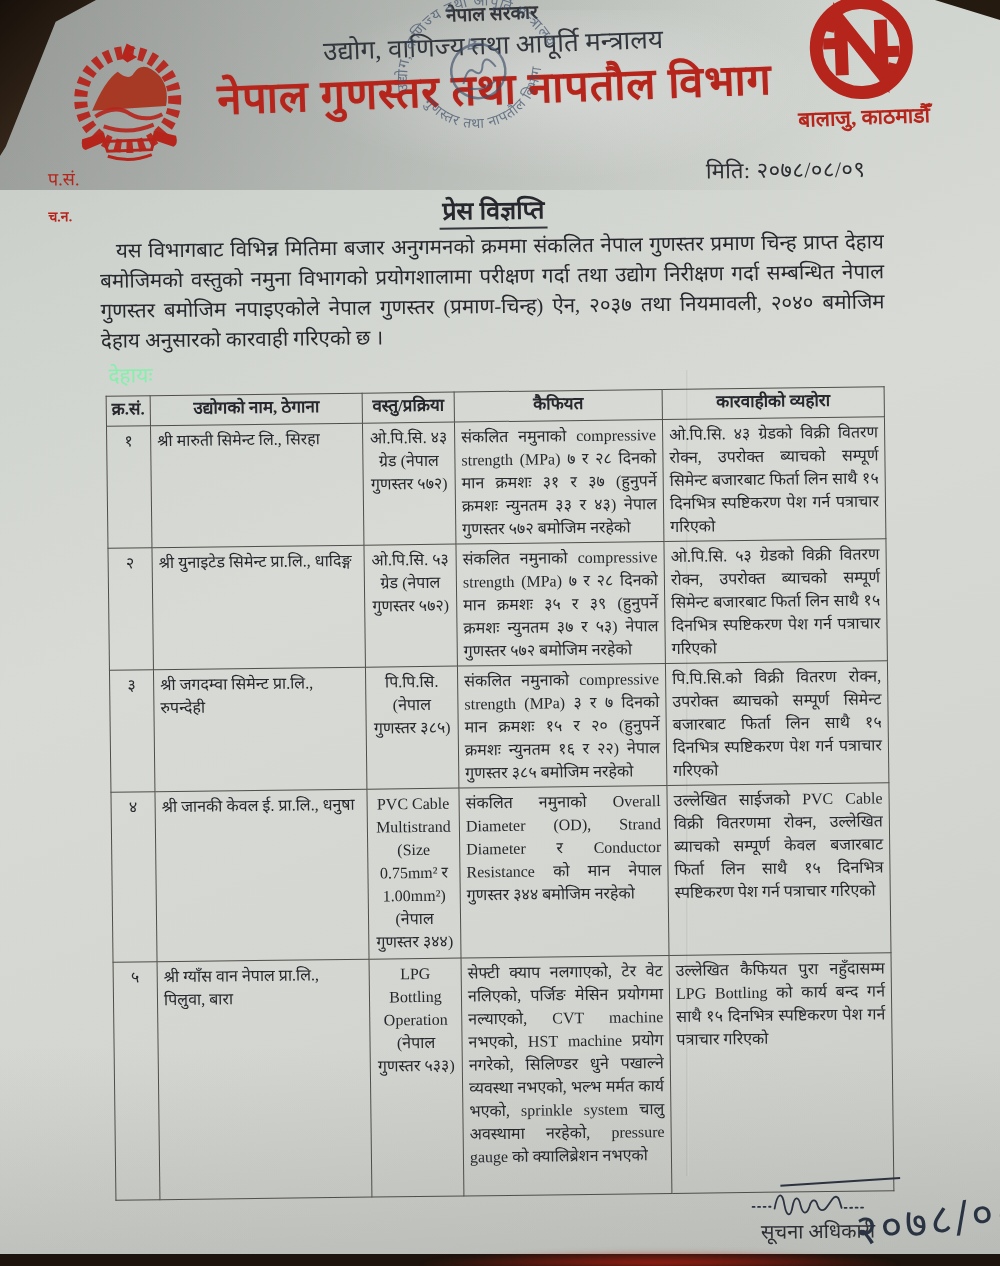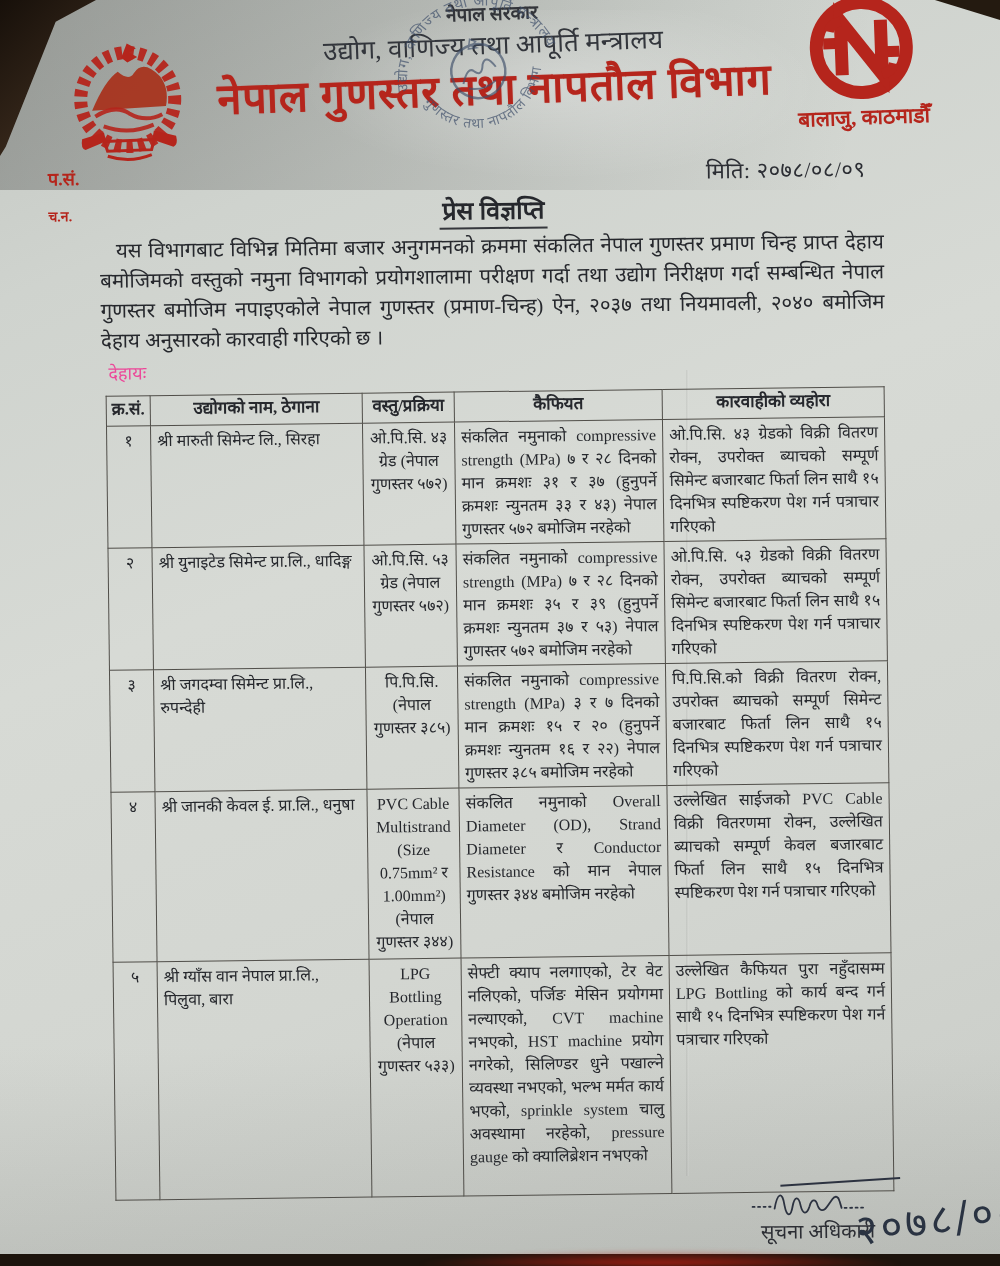--- a/index.html
+++ b/index.html
@@ -29,31 +29,31 @@
   .masthead{position:absolute;left:0;top:0;width:100%;height:170px;transform:rotate(-1.4deg);transform-origin:50% 60%;}
   .gov-line{position:absolute;left:0;right:0;top:0;text-align:center;font-size:19px;font-weight:bold;color:#33353a;}
   .ministry-line{position:absolute;left:0;right:0;top:26px;text-align:center;font-size:26px;color:#33363c;}
   .dept-title{position:absolute;left:0;right:0;top:58px;text-align:center;font-size:43px;font-weight:bold;
          color:#b5251c;letter-spacing:1px;text-shadow:0 0 1px rgba(181,37,28,.4);}
   .address-line{position:absolute;right:66px;top:116px;font-size:21px;font-weight:bold;color:#b5251c;}
   .emblem{position:absolute;left:62px;top:24px;}
   .nslogo{position:absolute;left:810px;top:4px;}
   .stamp{position:absolute;left:388px;top:-16px;opacity:.82;transform:rotate(-15deg);}
 
-  .ref-psn{position:absolute;left:52px;top:161px;font-size:18px;font-weight:bold;color:#b5251c;}
+  .ref-psn{position:absolute;left:52px;top:161px;font-size:18px;font-weight:normal;color:#b5251c;}
   .ref-chn{position:absolute;left:52px;top:201px;font-size:14px;font-weight:bold;color:#b5251c;}
   .date-line{position:absolute;left:710px;top:157px;font-size:22px;color:#2c2e34;letter-spacing:.5px;}
 
   .press-title{position:absolute;left:0;right:6px;top:192px;text-align:center;}
   .press-title span{display:inline-block;font-size:25px;font-weight:bold;color:#26282d;
          border-bottom:2px solid #35373c;padding:0 3px 1px 3px;}
 
   .body-par{position:absolute;left:103px;top:231px;width:784px;font-size:20.5px;line-height:30px;
          text-align:justify;text-indent:16px;color:#26282d;}
-  .dehaya{position:absolute;left:110px;top:356px;font-size:18px;color:#ec4899;}
+  .dehaya{position:absolute;left:110px;top:356px;font-size:21px;color:#86efac;}
 
   table.main{position:absolute;left:107px;top:391px;width:778px;border-collapse:collapse;table-layout:fixed;
          color:#26282d;}
   table.main th,table.main td{border:1.4px solid #504e49;vertical-align:top;padding:3px 6px;
          font-size:16px;line-height:23px;overflow:hidden;}
   table.main th{font-size:17px;font-weight:bold;text-align:center;padding:2px 2px;line-height:22px;}
   tr.hrow{height:30px;}
   tr.r1{height:116px;} tr.r2{height:117px;} tr.r3{height:120px;} tr.r4{height:170px;} tr.r5{height:238px;}
   .c-sn{text-align:center;}
   .c-name{text-align:left;padding-left:9px;}

